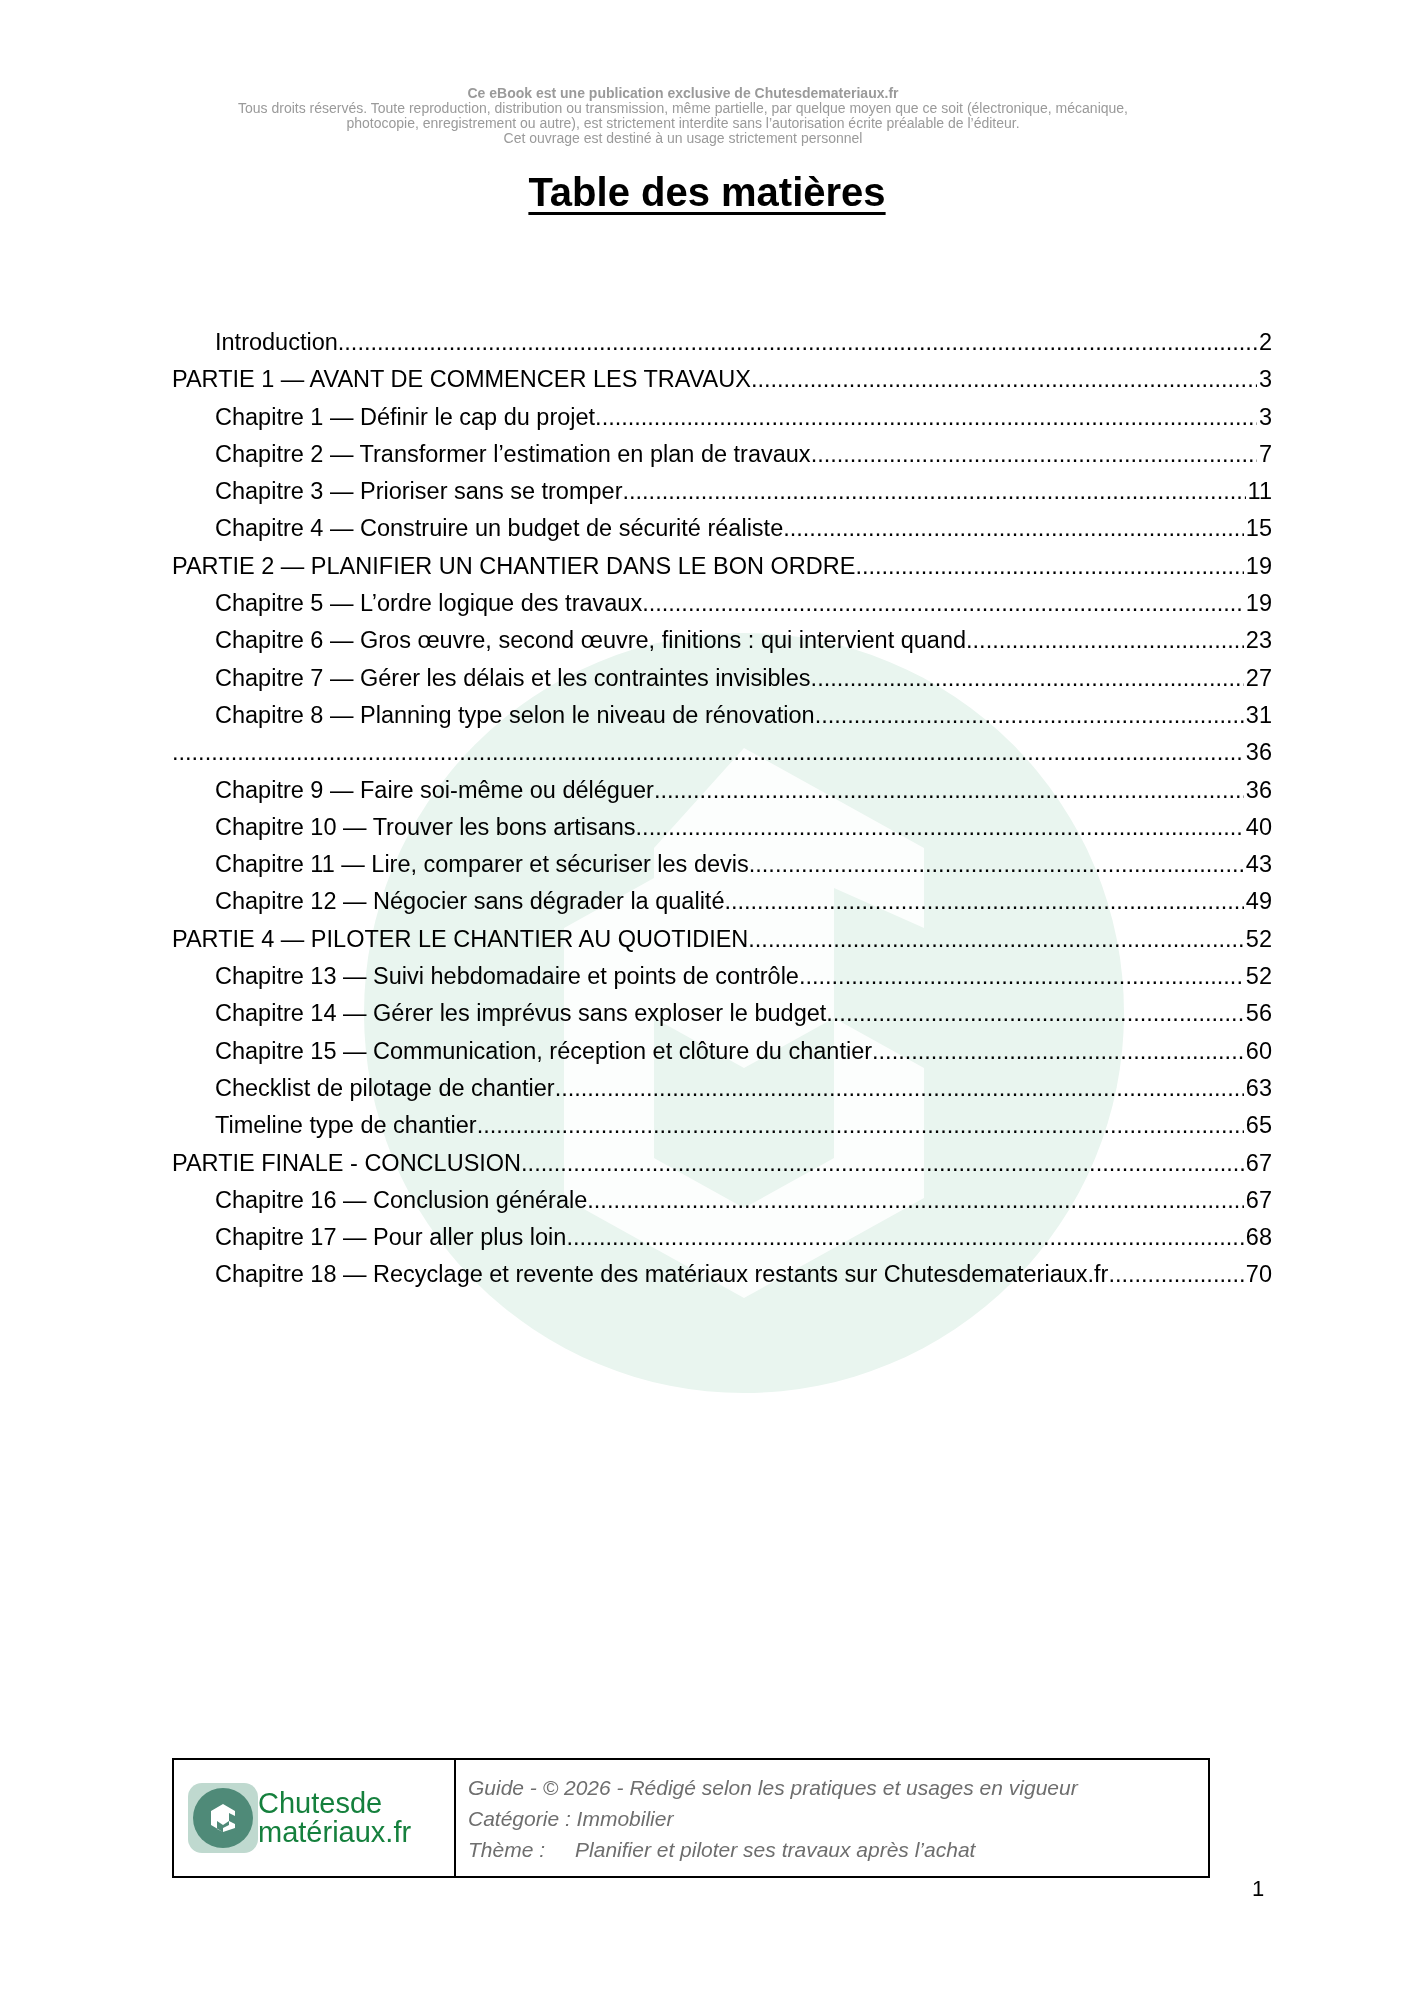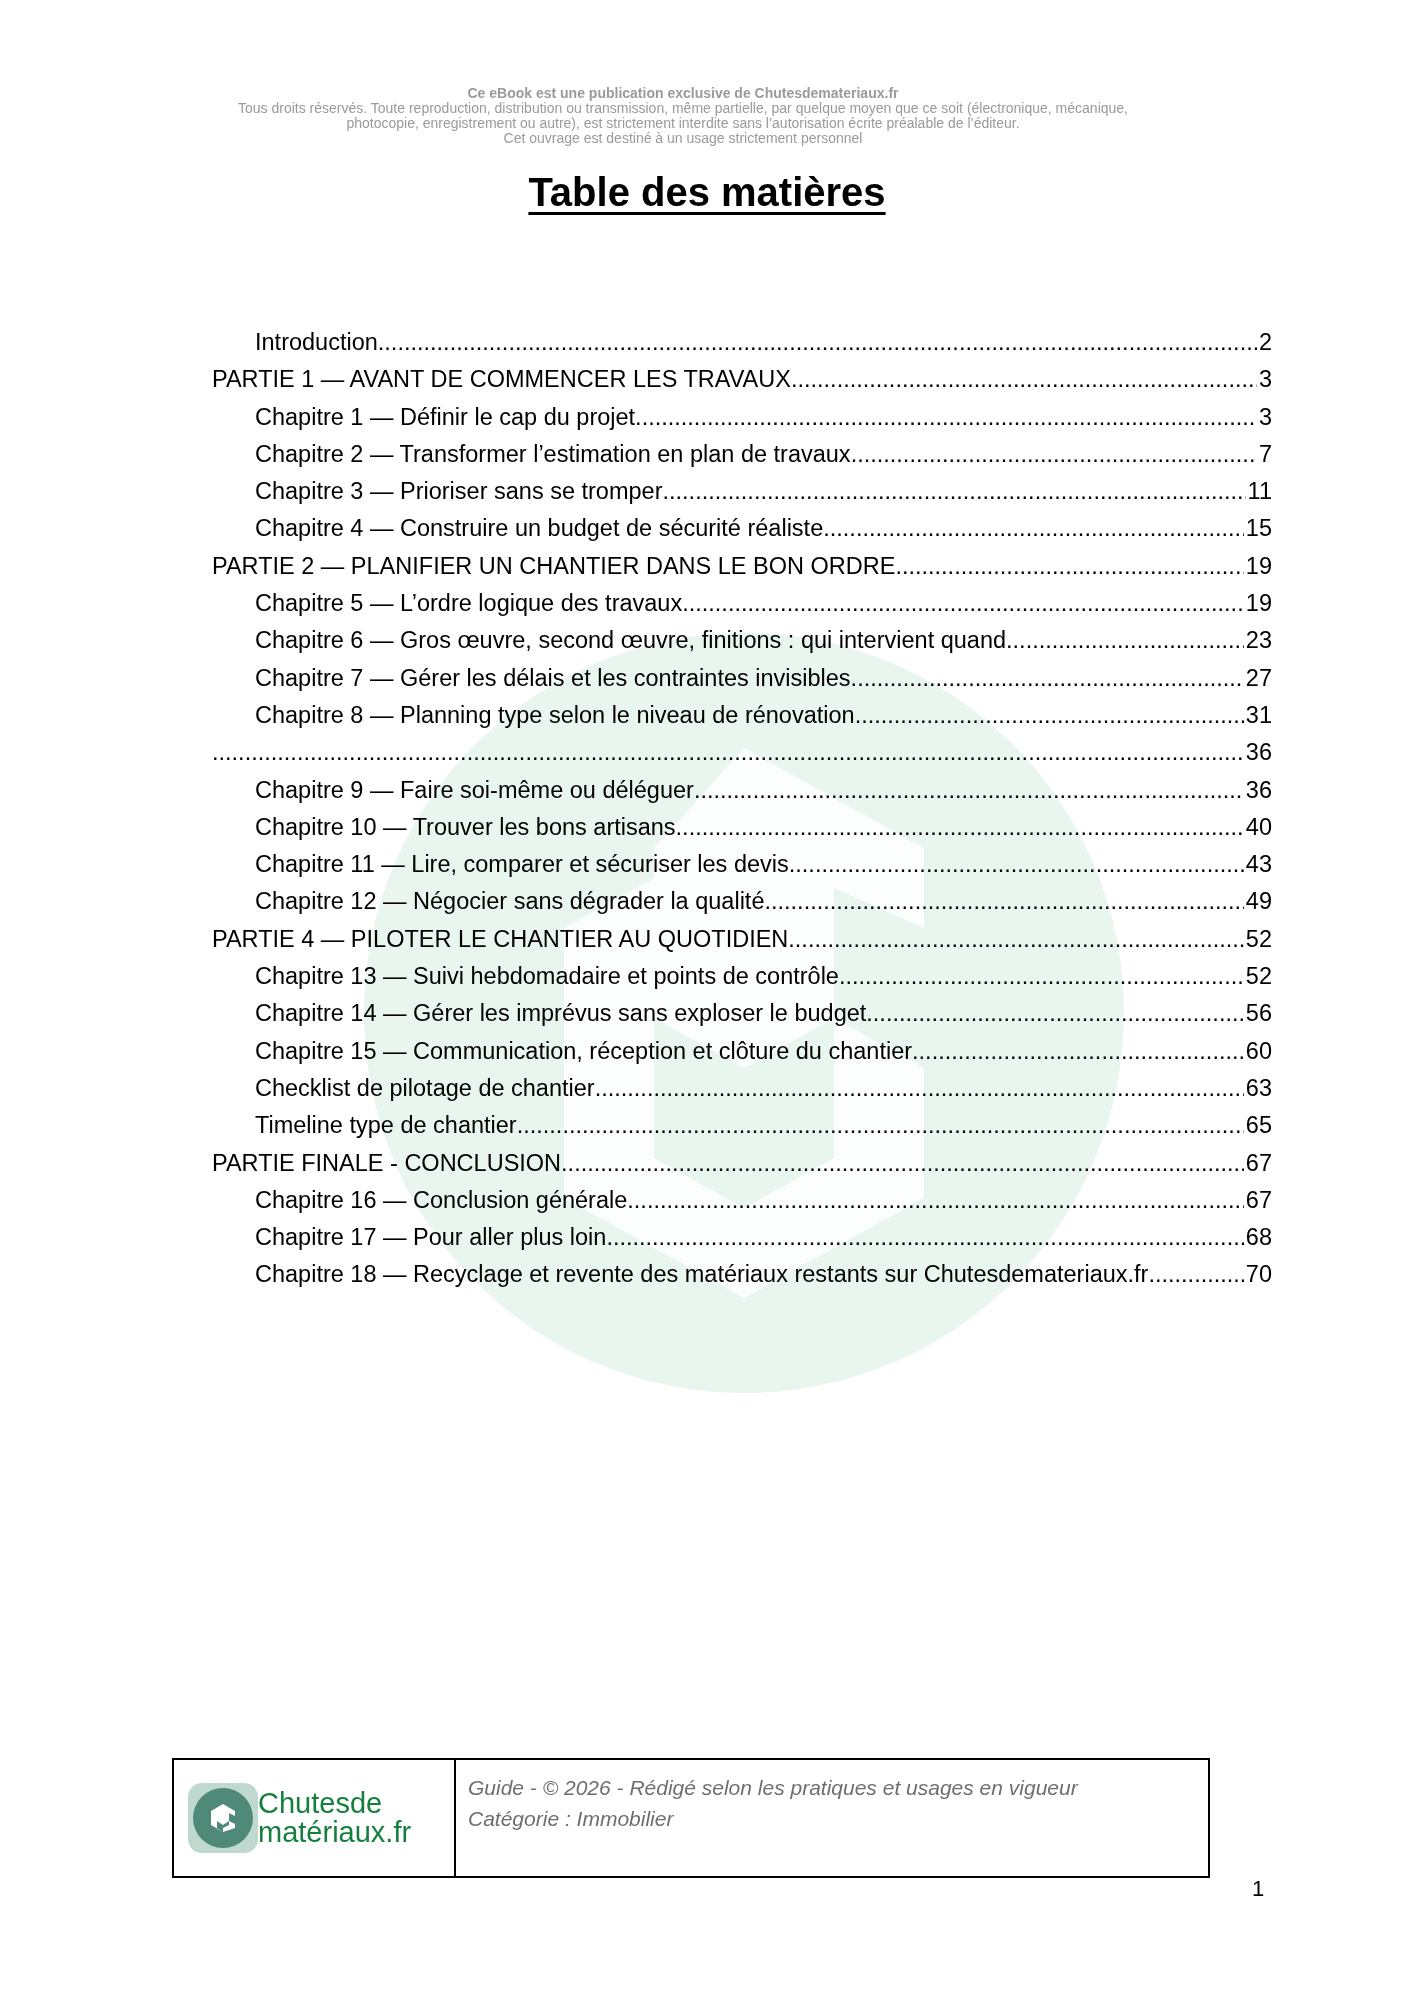--- a/index.html
+++ b/index.html
@@ -11,21 +11,21 @@
   .notice { position: absolute; top: 86px; left: 0; width: 1366px; text-align: center;
             color: #9a9a9a; font-size: 14px; line-height: 15px; z-index: 1; }
   .notice .bold { font-weight: bold; }
 
   .page-title { position: absolute; top: 170px; left: 0; width: 1414px; text-align: center;
                 font-size: 40px; font-weight: bold; text-decoration: underline;
                 text-underline-offset: 6px; text-decoration-thickness: 3px; z-index: 1; }
 
   .toc { position: absolute; top: 329px; left: 172px; width: 1100px; z-index: 1; }
   .toc-row { display: flex; align-items: baseline; height: 37.3px; font-size: 23.5px;
-             white-space: nowrap; overflow: hidden; margin-left: 40px; }
+             white-space: nowrap; overflow: hidden; }
   .toc-row.indent { padding-left: 43px; }
   .toc-row.part { font-weight: normal; }
   .toc-row .label { flex: 0 0 auto; }
   .toc-row .dots { flex: 1 1 auto; overflow: hidden; letter-spacing: 0px; }
   .toc-row .dots::before { content: "........................................................................................................................................................................................................................................"; }
   .toc-row .page { flex: 0 0 auto; text-align: right; padding-left: 2px; }
 
   .footer-box { position: absolute; left: 172px; top: 1758px; width: 1034px; height: 116px;
                 border: 2px solid #000; display: flex; z-index: 1; background: #fff; }
   .footer-logo { width: 282px; border-right: 2px solid #000; display: flex; align-items: center;
@@ -201,16 +201,19 @@
       </div>
     </div>
     <div class="logo-text">
       <div>Chutesde</div>
       <div>matériaux.fr</div>
     </div>
   </div>
   <div class="footer-info">
     <div>Guide - © 2026 - Rédigé selon les pratiques et usages en vigueur</div>
     <div>Catégorie : Immobilier</div>
+    <div>
+      <span>Thème :</span><span class="theme-val">Planifier et piloter ses travaux après l’achat</span>
+    </div>
   </div>
 </div>
 
 <div class="page-number">1</div>
 
 </body></html>

